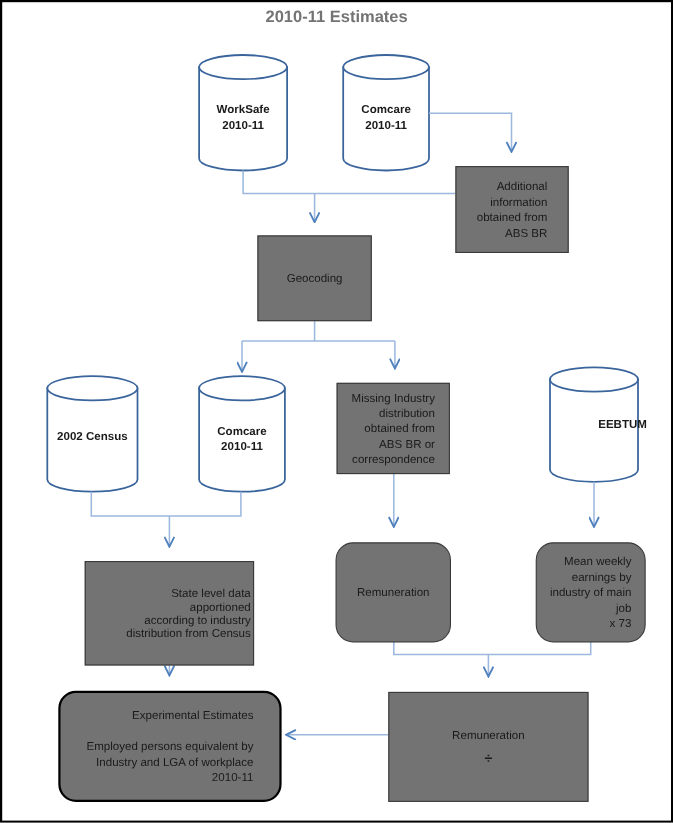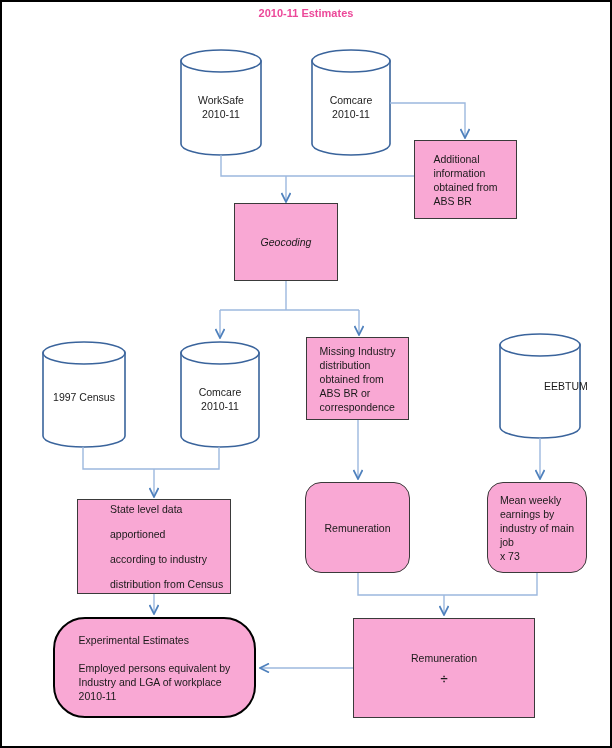--- a/index.html
+++ b/index.html
@@ -4,37 +4,37 @@
 <style>
   html,body{margin:0;padding:0;background:#fff;}
   .page{
     position:relative;width:612px;height:748px;
     box-sizing:border-box;border:2px solid #000;background:#fff;
     font-family:"Liberation Sans","DejaVu Sans",sans-serif;
     color:#1a1a1a;overflow:hidden;
   }
   .title{
     position:absolute;top:5px;left:0;width:100%;
-    text-align:center;font-size:11px;font-weight:bold;color:#ec4899;
+    text-align:center;font-size:15px;font-weight:bold;color:#737373;
   }
   .layer{position:absolute;top:0;left:0;}
   .label{
     position:absolute;text-align:center;white-space:pre-line;
-    font-size:10.5px;line-height:14px;
+    font-size:10.5px;line-height:14px;font-weight:bold;
   }
   .box{
-    position:absolute;box-sizing:border-box;background:#f9a8d4;
+    position:absolute;box-sizing:border-box;background:#737373;
     border:1.4px solid #3a3a3a;
     display:flex;align-items:center;justify-content:center;
-    text-align:left;font-size:10.5px;line-height:14px;
-    white-space:pre-line;padding:2px;
+    text-align:right;font-size:10.5px;line-height:14px;
+    white-space:pre-line;padding:2px;margin-top:11px;
   }
   .box.rounded{border-radius:16px;}
-  .box.emphasis{border:2.6px solid #000;border-radius:32px;}
-  .box.state{line-height:25px;padding-left:32px;}
+  .box.emphasis{border:2.6px solid #000;border-radius:16px;}
+  .box.state{line-height:12px;padding-left:32px;}
   .division-content{
     display:flex;flex-direction:column;align-items:center;
     justify-content:center;gap:7px;width:100%;
   }
   .division-op{font-weight:bold;font-size:13px;line-height:13px;}
 </style>
 </head>
 <body>
 
 <div class="page">
@@ -87,30 +87,30 @@
       <path d="M356,571 L356,593 L535,593 L535,571"></path>
       <path d="M442,593 L442,613" marker-end="url(#arw)"></path>
       <path d="M351,666 L258,666" marker-end="url(#arw)"></path>
     </g>
   </svg>
 
   <div class="label" style="left:179px;top:91px;width:80px;">WorkSafe
 2010-11</div>
   <div class="label" style="left:310px;top:91px;width:78px;">Comcare
 2010-11</div>
-  <div class="label" style="left:39px;top:388px;width:86px;">1997 Census</div>
+  <div class="label" style="left:39px;top:388px;width:86px;">2002 Census</div>
   <div class="label" style="left:179px;top:383px;width:78px;">Comcare
 2010-11</div>
   <div class="label" style="left:524px;top:377px;width:80px;">EEBTUM</div>
 
   <div class="box" style="left:412px;top:138px;width:103px;height:79px;">Additional
 information
 obtained from
 ABS BR</div>
-  <div class="box" style="left:232px;top:201px;width:104px;height:78px;font-style:italic;">Geocoding</div>
+  <div class="box" style="left:232px;top:201px;width:104px;height:78px;">Geocoding</div>
   <div class="box" style="left:304px;top:335px;width:103px;height:83px;">Missing Industry
 distribution
 obtained from
 ABS BR or
 correspondence</div>
   <div class="box state" style="left:75px;top:497px;width:154px;height:95px;">State level data apportioned
 according to industry
 distribution from Census</div>
   <div class="box rounded" style="left:303px;top:480px;width:105px;height:91px;">Remuneration</div>
   <div class="box rounded" style="left:485px;top:480px;width:100px;height:91px;">Mean weekly

